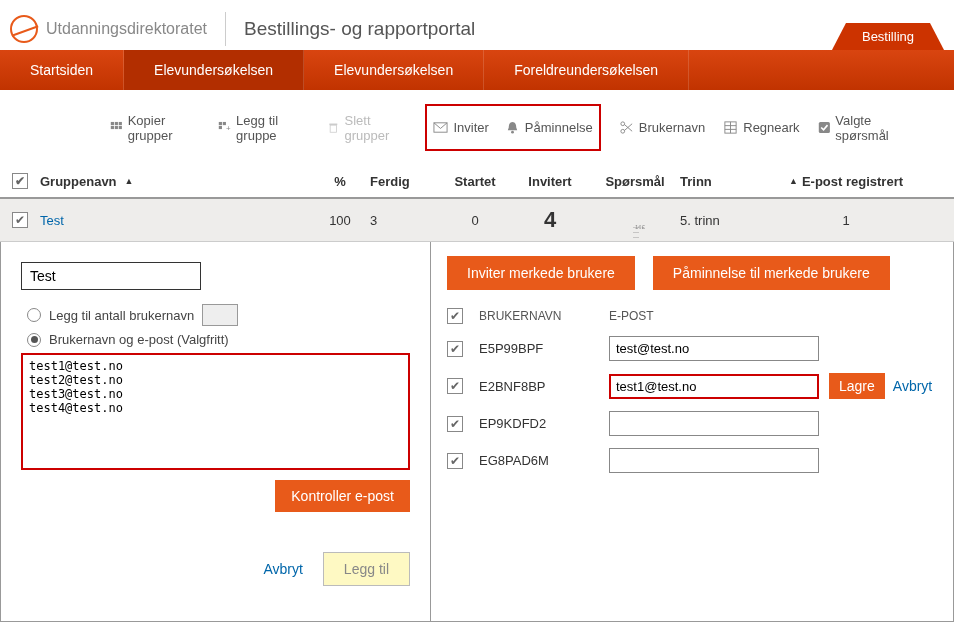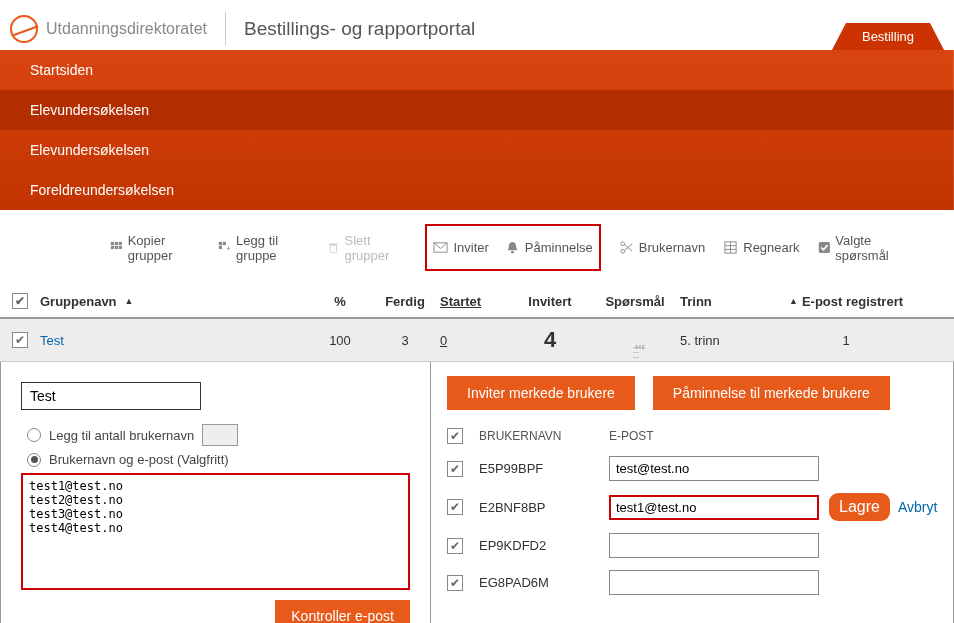--- a/index.html
+++ b/index.html
@@ -12,37 +12,37 @@
   .logo-circle::before { content:''; position:absolute; width:28px; height:2px; background:#e85a1a; top:13px; left:-1px; transform:rotate(-20deg);}
   .brand { color: #888; font-size: 16px; }
   .divider { width:1px; height:34px; background:#ccc; margin:0 18px;}
   .portal-title { color:#555; font-size:19px; }
   .top-tabs { position:absolute; right:20px; bottom:0; display:flex;flex-direction:column; }
   .top-tab { padding:6px 30px 6px 30px; font-size:13px; position:relative; }
   .top-tab.bestilling { background:#cc3300; color:#fff; clip-path: polygon(14px 0, calc(100% - 14px) 0, 100% 100%, 0 100%); margin-right:-10px; z-index:1;}
   .top-tab.rapport { background:#e8e8e8; color:#333; clip-path: polygon(14px 0, calc(100% - 14px) 0, 100% 100%, 0 100%);}
   
   
-  .navbar { background: linear-gradient(#d94510, #c13300); display:flex;flex-direction:column; }
+  .navbar { background: linear-gradient(#d94510, #c13300); display:flex; }
   .nav-item { color:#fff; padding:12px 30px; font-size:14px; cursor:pointer; border-right:1px solid rgba(255,255,255,0.15);}
   .nav-item.active { background:#b22e00; }
   
   
   .toolbar { display:flex; gap:18px; padding:14px 40px 14px 110px; align-items:center; font-size:13px; color:#555;}
   .tool { display:flex; align-items:center; gap:5px; cursor:pointer;}
   .tool.disabled { color:#bbb; }
   .red-box { border:2px solid #cc0000; padding:14px 6px; display:flex; gap:16px; align-items:center;}
   
   
   .col-headers { display:flex; align-items:center; padding:8px 12px; font-weight:bold; border-bottom:2px solid #999; font-size:13px;}
   .col-headers .check-col { width:28px; }
   .col-headers .name-col { flex:0 0 270px; display:flex; align-items:center; gap:4px;}
   .col-pct { width:60px; text-align:center;}
-  .col-ferdig { width:70px; text-align:center;}
-  .col-startet { width:70px; text-align:left;text-decoration:underline;}
+  .col-ferdig { width:70px; text-align:left;}
+  .col-startet { width:70px; text-align:center;}
   .col-invitert { width:80px; text-align:center;}
   .col-sporsmal { width:90px; text-align:center;}
   .col-trinn { width:70px; }
   .col-epost { flex:1; text-align:center; display:flex; align-items:center; gap:4px; justify-content:center;}
   .arrow-up::after { content:'▲'; font-size:9px; margin-left:4px;}
   
   
   .data-row { display:flex; align-items:center; padding:8px 12px; background:#eeedeb; border-bottom:1px solid #ccc;}
   .data-row .check-col { width:28px;}
   .data-row .name-col { flex:0 0 270px; color:#0066aa;}
@@ -59,21 +59,21 @@
   .text-input { border:1px solid #333; padding:5px 8px; font-size:14px; width:180px;}
   .radio-row { display:flex; align-items:center; gap:8px; margin:14px 0 6px 6px; font-size:13px; color:#444;}
   .radio { width:14px; height:14px; border:1px solid #888; border-radius:50%; display:inline-flex; align-items:center; justify-content:center;}
   .radio.selected::after { content:''; width:7px; height:7px; background:#555; border-radius:50%;}
   .small-box { width:36px; height:22px; border:1px solid #999; background:#eee;}
   
   .textarea-wrap { border:2px solid #cc0000; margin-top:6px;}
   .email-textarea { width:100%; height:110px; border:none; padding:4px 6px; font-family:monospace; font-size:12px; resize:none; outline:none;}
   
   .btn-orange { background:#e85a1a; color:#fff; border:none; padding:8px 16px; font-size:14px; cursor:pointer;}
-  .btn-orange.small { padding:5px 10px; font-size:16px;border-radius:9px;}
+  .btn-orange.small { padding:5px 10px; font-size:14px;}
   .btn-gray { background:#fef9c3; color:#888; border:1px solid #bbb; padding:8px 20px; font-size:14px;}
   .link-btn { color:#0066aa; cursor:pointer; font-size:14px;}
   
   .left-actions-1 { display:flex; justify-content:flex-end; margin-top:10px;}
   .left-actions-2 { display:flex; justify-content:flex-end; gap:20px; margin-top:40px; align-items:center;}
   
   .top-buttons { display:flex; gap:18px; margin-bottom:12px;}
   .top-buttons .btn-orange { padding:9px 20px;}
   
   .user-header { display:flex; align-items:center; gap:10px; padding:6px 0; font-size:12px; color:#555;}

